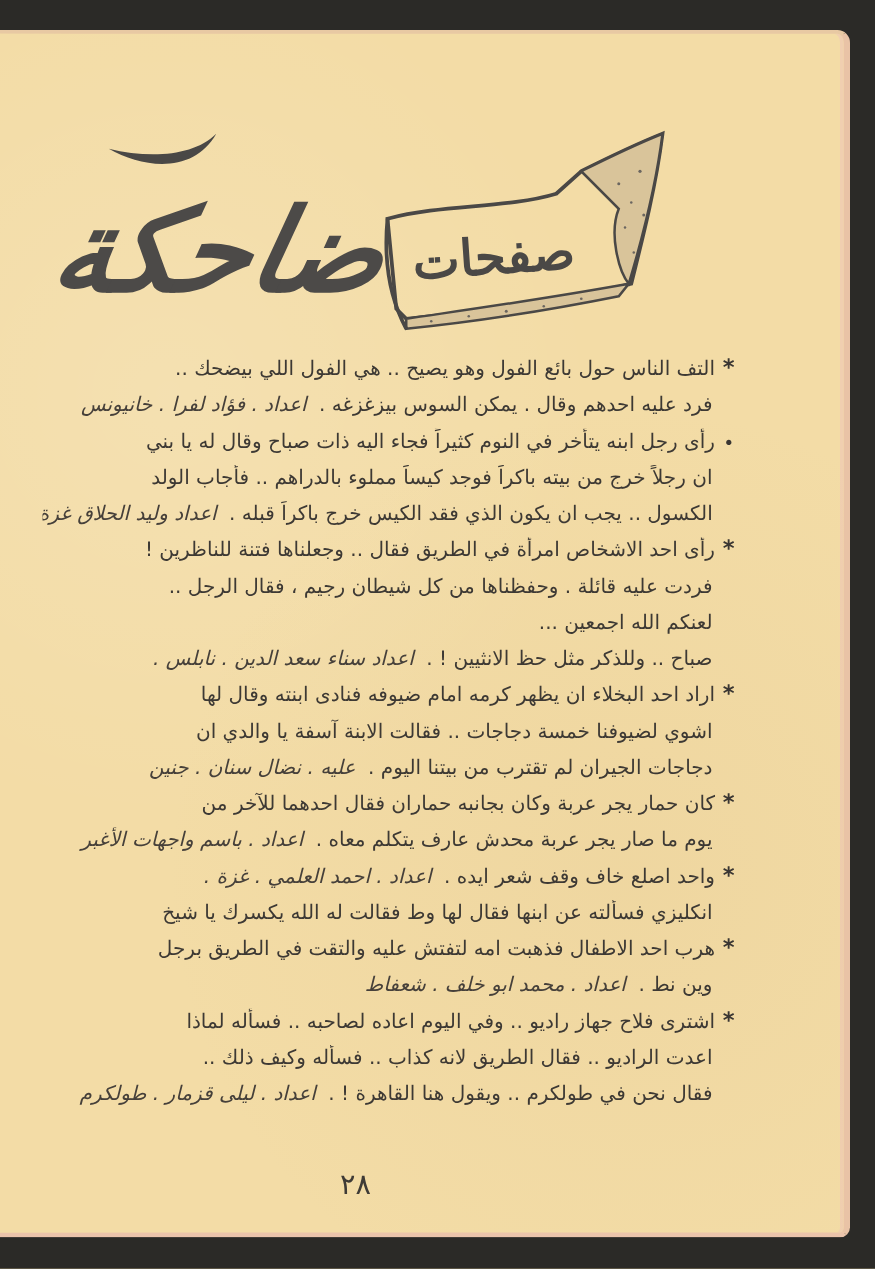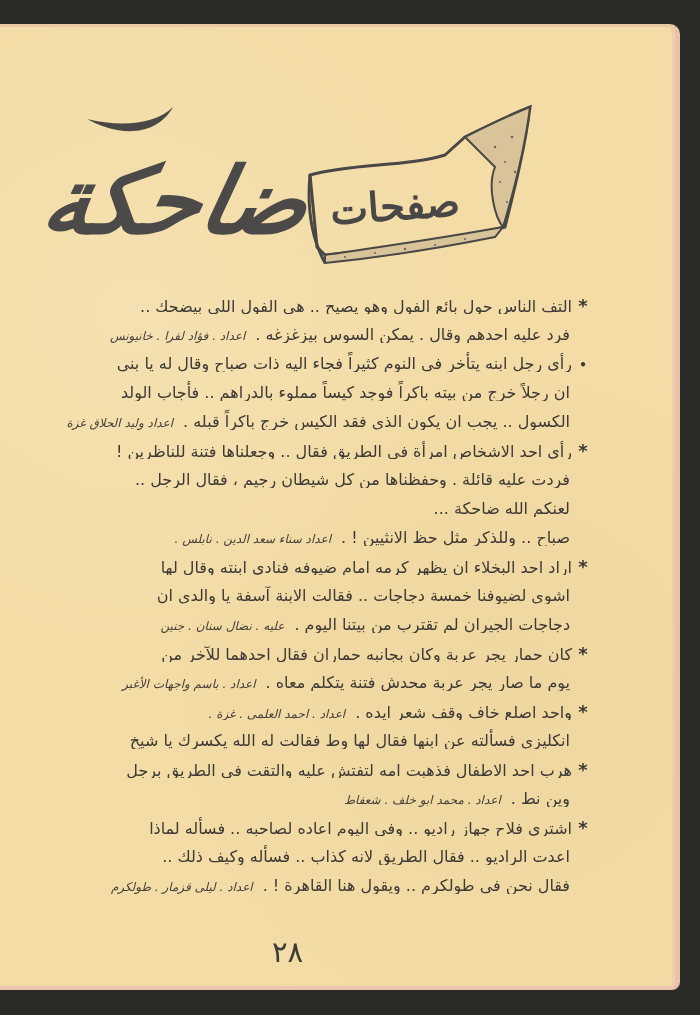--- a/index.html
+++ b/index.html
@@ -79,21 +79,21 @@
     .content {
       position: absolute;
       left: 34px;
       top: 258px;
       width: 560px;
       direction: rtl;
       color: #3d3934;
     }
     .line {
       height: 29px;
-      line-height: 41px;
+      line-height: 19px;
       font-family: "DejaVu Sans", sans-serif;
       font-size: 16px;
       white-space: nowrap;
       overflow: hidden;
       text-align: right;
       position: relative;
     }
     .line.indent {
       padding-right: 24px;
     }
@@ -102,30 +102,30 @@
       width: 22px;
       text-align: center;
       font-size: 18px;
       font-weight: bold;
       color: #3a3632;
     }
     .bullet.small {
       font-size: 12px;
     }
     .credit {
-      font-size: 12px;
+      font-size: 16px;
       font-style: italic;
       color: #46403a;
       margin-right: 10px;
     }
     .page-number {
       position: absolute;
       left: 272px;
       top: 908px;
-      font-size: 29px;
+      font-size: 23px;
       color: #3f3b36;
       letter-spacing: 4px;
       direction: rtl;
     }
   </style>
 </head>
 <body>
 
 <div class="page">
   <div class="page-noise"></div>
@@ -159,27 +159,27 @@
   </div>
 
   <div class="content">
     <div class="line"><span class="bullet">*</span><span>التف الناس حول بائع الفول وهو يصيح .. هي الفول اللي بيضحك ..</span></div>
     <div class="line indent"><span>فرد عليه احدهم وقال . يمكن السوس بيزغزغه .</span><span class="credit">اعداد . فؤاد لفرا . خانيونس</span></div>
     <div class="line"><span class="bullet small">•</span><span>رأى رجل ابنه يتأخر في النوم كثيراً فجاء اليه ذات صباح وقال له يا بني</span></div>
     <div class="line indent"><span>ان رجلاً خرج من بيته باكراً فوجد كيساً مملوء بالدراهم .. فأجاب الولد</span></div>
     <div class="line indent"><span>الكسول .. يجب ان يكون الذي فقد الكيس خرج باكراً قبله .</span><span class="credit">اعداد وليد الحلاق غزة</span></div>
     <div class="line"><span class="bullet">*</span><span>رأى احد الاشخاص امرأة في الطريق فقال .. وجعلناها فتنة للناظرين !</span></div>
     <div class="line indent"><span>فردت عليه قائلة . وحفظناها من كل شيطان رجيم ، فقال الرجل ..</span></div>
-    <div class="line indent"><span>لعنكم الله ضاحكة ...</span></div>
+    <div class="line indent"><span>لعنكم الله اجمعين ...</span></div>
     <div class="line indent"><span>صباح .. وللذكر مثل حظ الانثيين ! .</span><span class="credit">اعداد سناء سعد الدين . نابلس .</span></div>
     <div class="line"><span class="bullet">*</span><span>اراد احد البخلاء ان يظهر كرمه امام ضيوفه فنادى ابنته وقال لها</span></div>
     <div class="line indent"><span>اشوي لضيوفنا خمسة دجاجات .. فقالت الابنة آسفة يا والدي ان</span></div>
     <div class="line indent"><span>دجاجات الجيران لم تقترب من بيتنا اليوم .</span><span class="credit">عليه . نضال سنان . جنين</span></div>
     <div class="line"><span class="bullet">*</span><span>كان حمار يجر عربة وكان بجانبه حماران فقال احدهما للآخر من</span></div>
-    <div class="line indent"><span>يوم ما صار يجر عربة محدش فتنة يتكلم معاه .</span><span class="credit">اعداد . باسم واجهات الأغبر</span></div>
+    <div class="line indent"><span>يوم ما صار يجر عربة محدش عارف يتكلم معاه .</span><span class="credit">اعداد . باسم واجهات الأغبر</span></div>
     <div class="line"><span class="bullet">*</span><span>واحد اصلع خاف وقف شعر ايده .</span><span class="credit">اعداد . احمد العلمي . غزة .</span></div>
     <div class="line indent"><span>انكليزي فسألته عن ابنها فقال لها وط فقالت له الله يكسرك يا شيخ</span></div>
     <div class="line"><span class="bullet">*</span><span>هرب احد الاطفال فذهبت امه لتفتش عليه والتقت في الطريق برجل</span></div>
     <div class="line indent"><span>وين نط .</span><span class="credit" style="">اعداد . محمد ابو خلف . شعفاط</span></div>
     <div class="line"><span class="bullet">*</span><span>اشترى فلاح جهاز راديو .. وفي اليوم اعاده لصاحبه .. فسأله لماذا</span></div>
     <div class="line indent"><span>اعدت الراديو .. فقال الطريق لانه كذاب .. فسأله وكيف ذلك ..</span></div>
     <div class="line indent"><span>فقال نحن في طولكرم .. ويقول هنا القاهرة ! .</span><span class="credit">اعداد . ليلى قزمار . طولكرم</span></div>
   </div>
 
   <div class="page-number">٢٨</div>

